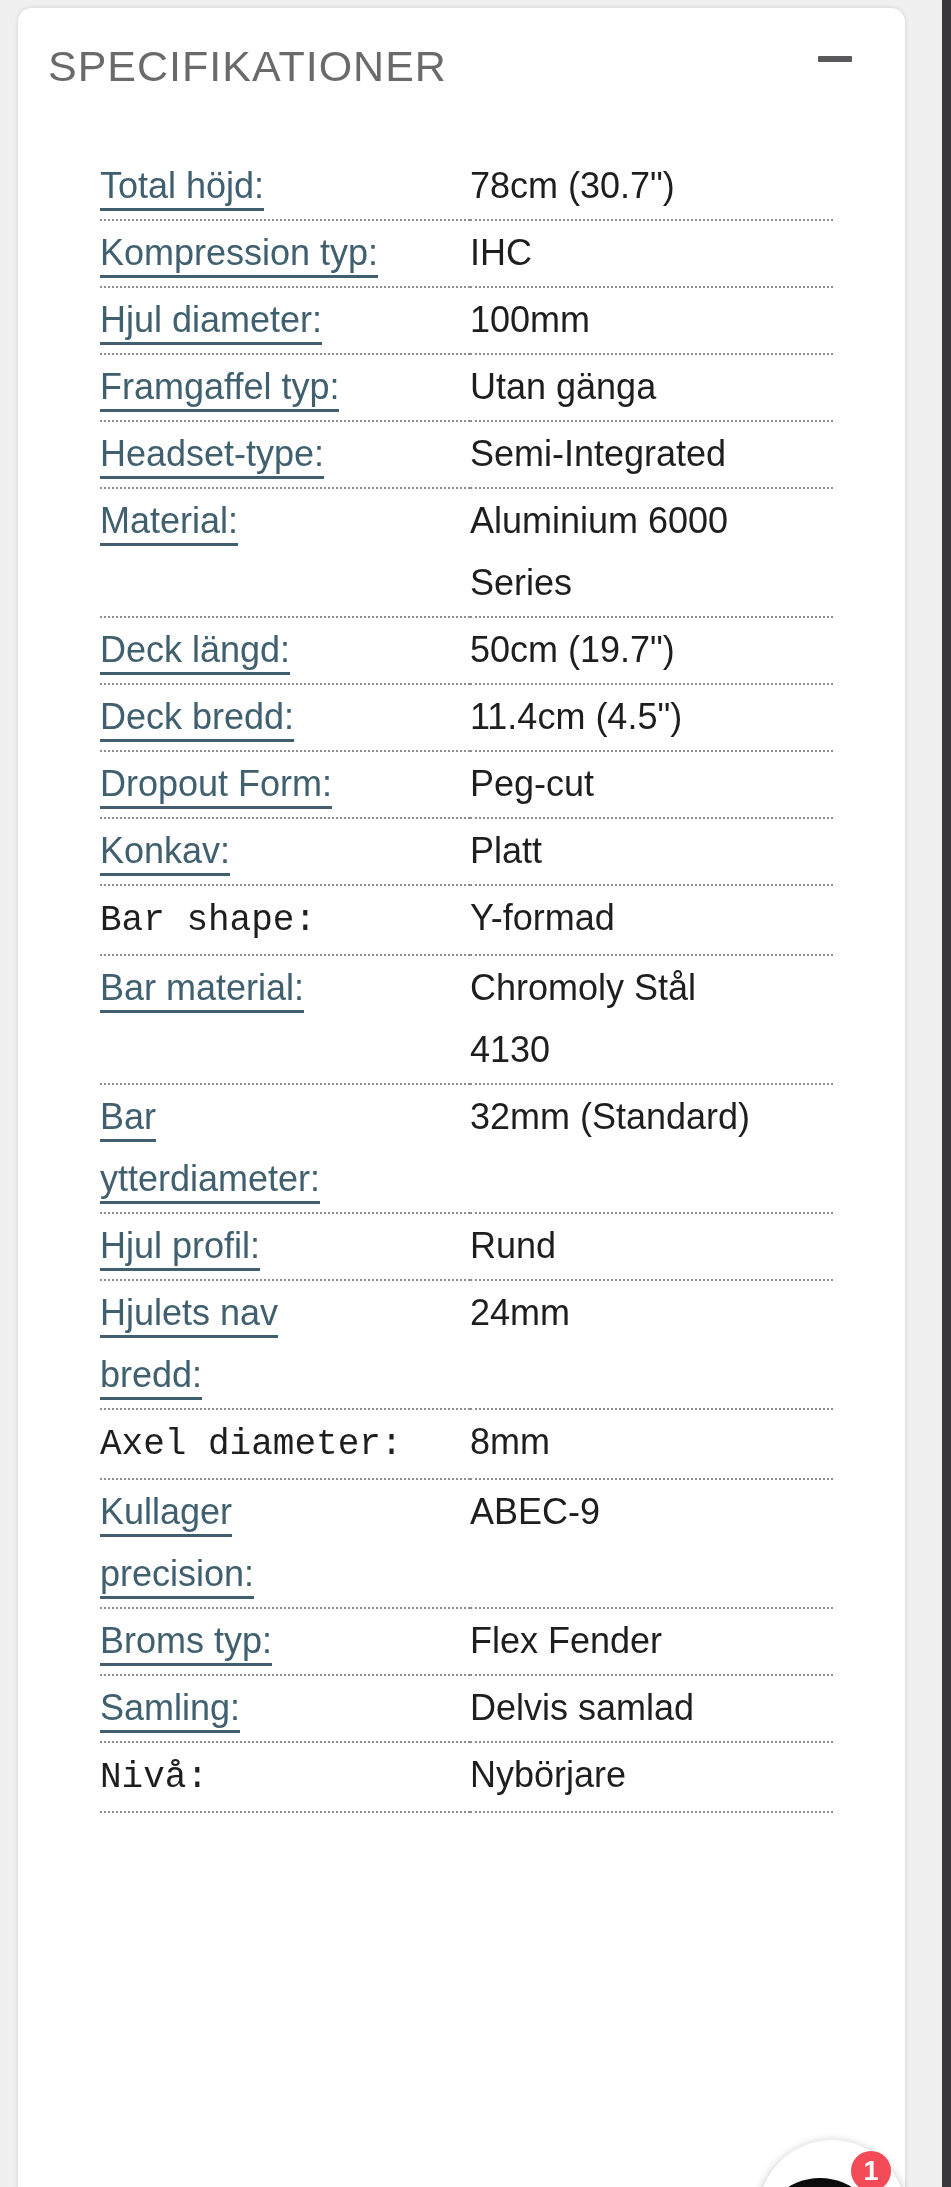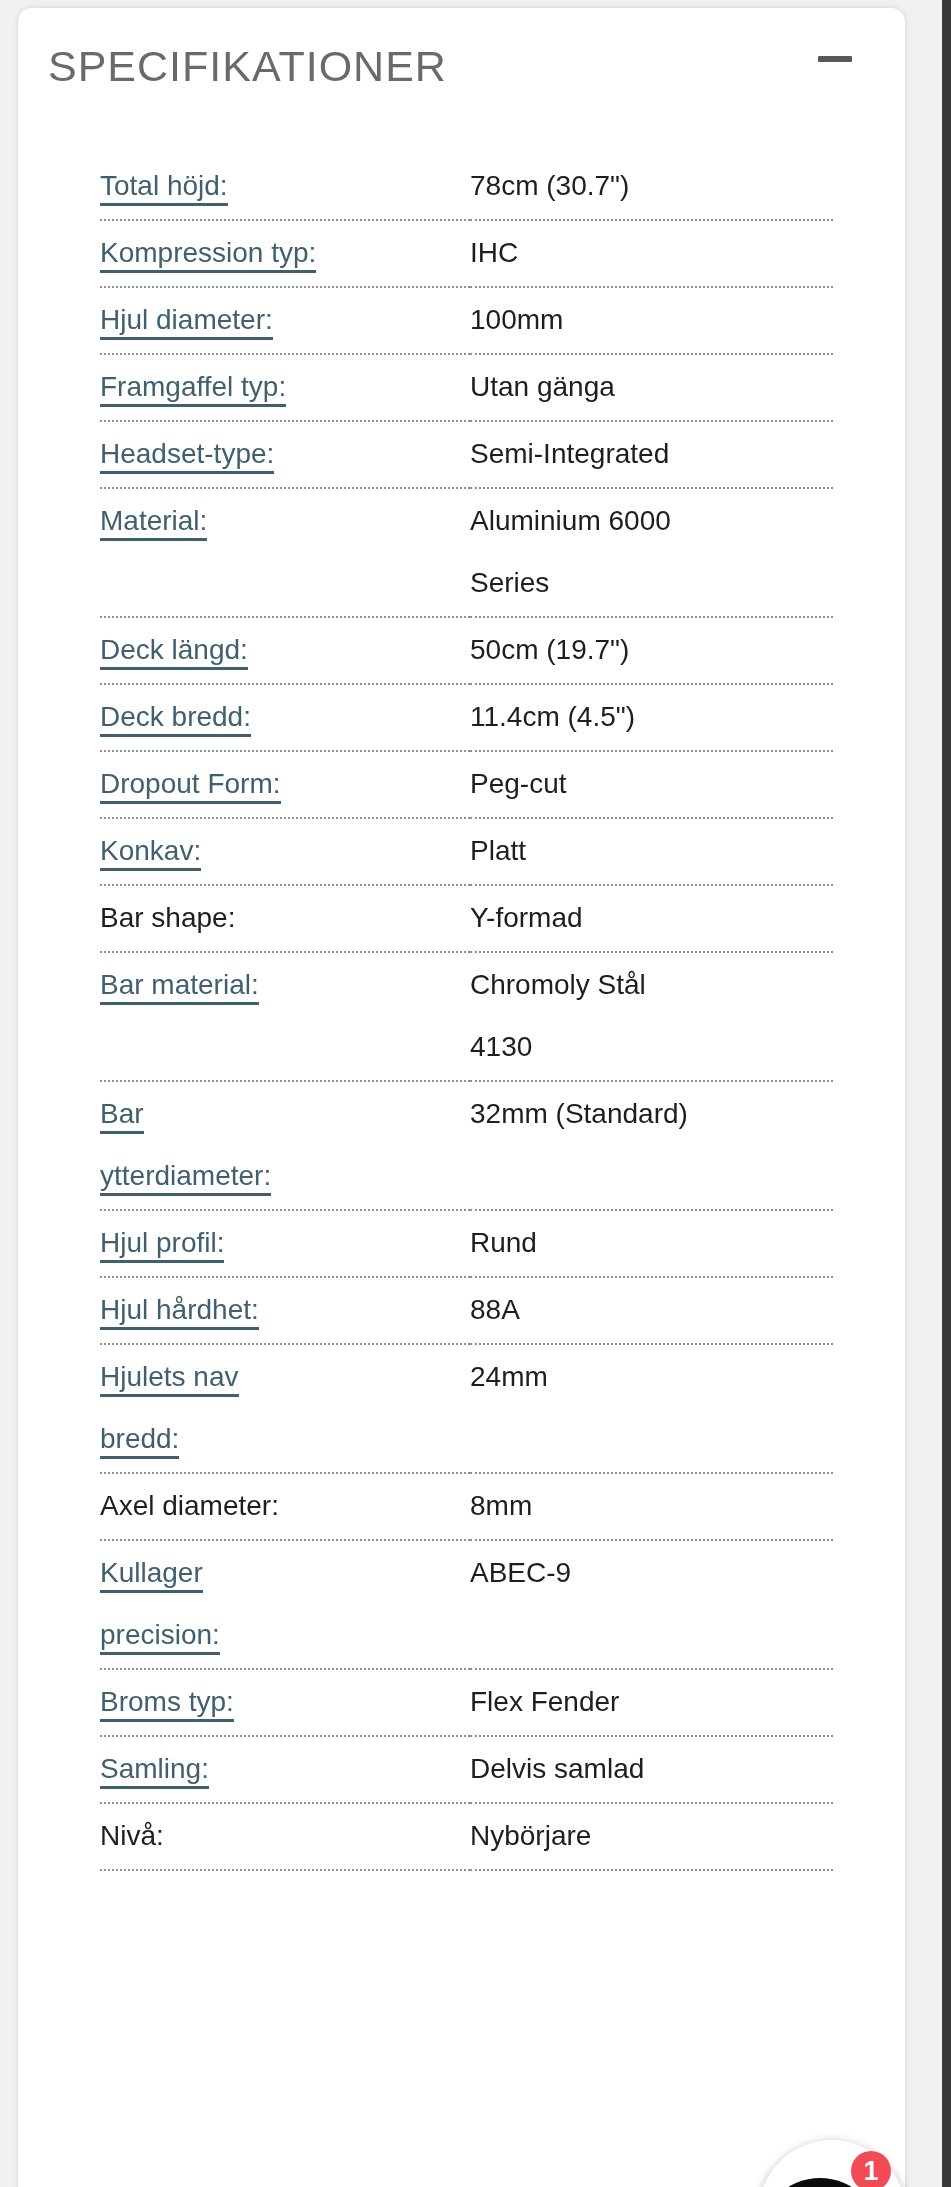--- a/index.html
+++ b/index.html
@@ -32,37 +32,37 @@
   }
   .minus-icon {
     width:34px; height:6px; background:#59595b; border-radius:1px;
   }
   table.specs {
     border-collapse:collapse; table-layout:fixed;
     margin:64px 0 0 82px; width:733px;
   }
   table.specs td {
     vertical-align:top;
-    font-size:28px; line-height:62px;
+    font-size:36px; line-height:62px;
     padding:1px 0 2px 0;
     border-bottom:2px dotted var(--color-separator,#8f8f8f);
   }
   td.label-cell {
     width:370px;
     padding-left:35px; padding-right:28px;
     box-sizing:border-box;
   }
   td.value-cell { color:var(--color-text,#1e1e1e); }
   .spec-term-link {
     color:var(--color-link,#40606f);
     border-bottom:3px solid var(--color-link,#40606f);
     padding-bottom:2px;
     cursor:pointer;
   }
-  .spec-term-plain { color:var(--color-text,#1e1e1e); }
+  .spec-term-plain { color:var(--color-text,#1e1e1e);font-family:Liberation Mono, monospace; }
   .edge-strip {
     position:absolute; right:0; top:0; width:9px; height:2187px;
     background:var(--color-edge-strip,#39393b);
     z-index:30;
   }
   .chat-widget {
     position:absolute; left:758px; top:2140px;
     width:148px; height:148px; border-radius:50%;
     background:#ffffff;
     box-shadow:0 2px 10px rgba(0,0,0,0.28);
@@ -144,24 +144,20 @@
         </tr>
         <tr>
           <td class="label-cell"><span class="spec-term-link">Bar<br>ytterdiameter:</span></td>
           <td class="value-cell"><span>32mm (Standard)</span></td>
         </tr>
         <tr>
           <td class="label-cell"><span class="spec-term-link">Hjul profil:</span></td>
           <td class="value-cell"><span>Rund</span></td>
         </tr>
         <tr>
-          <td class="label-cell"><span class="spec-term-link">Hjul hårdhet:</span></td>
-          <td class="value-cell"><span>88A</span></td>
-        </tr>
-        <tr>
           <td class="label-cell"><span class="spec-term-link">Hjulets nav<br>bredd:</span></td>
           <td class="value-cell"><span>24mm</span></td>
         </tr>
         <tr>
           <td class="label-cell"><span class="spec-term-plain">Axel diameter:</span></td>
           <td class="value-cell"><span>8mm</span></td>
         </tr>
         <tr>
           <td class="label-cell"><span class="spec-term-link">Kullager<br>precision:</span></td>
           <td class="value-cell"><span>ABEC-9</span></td>

